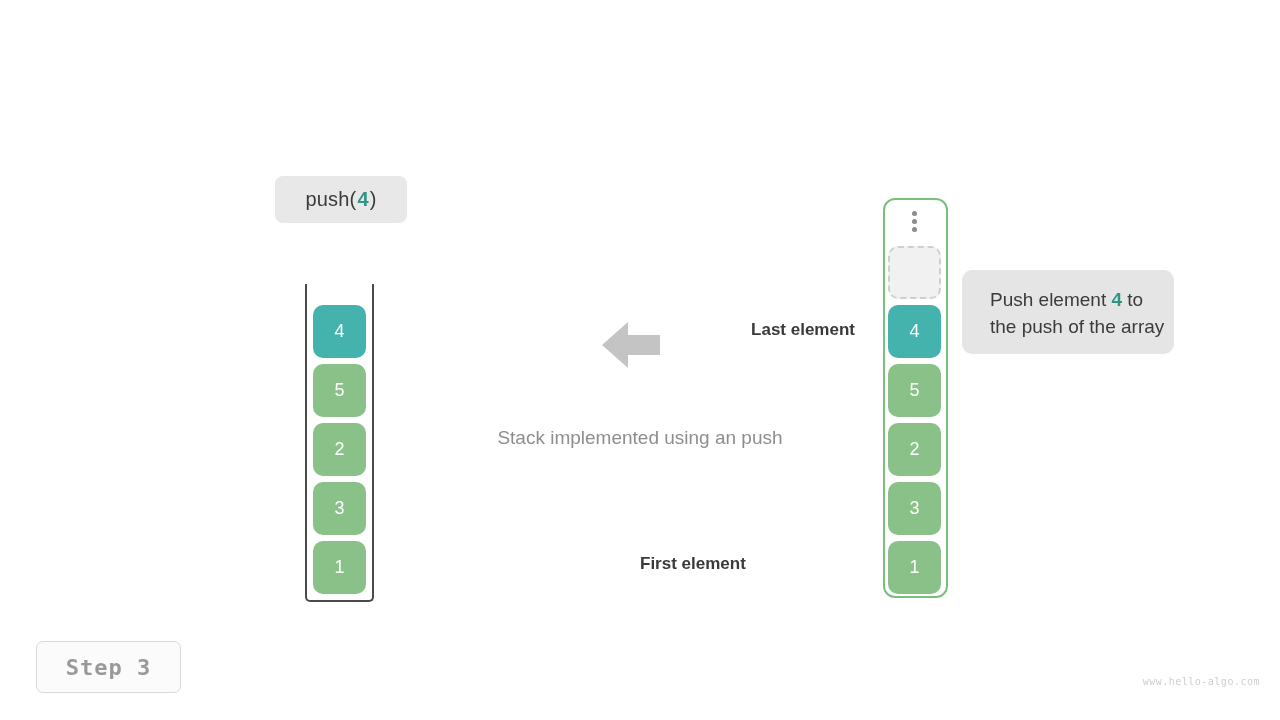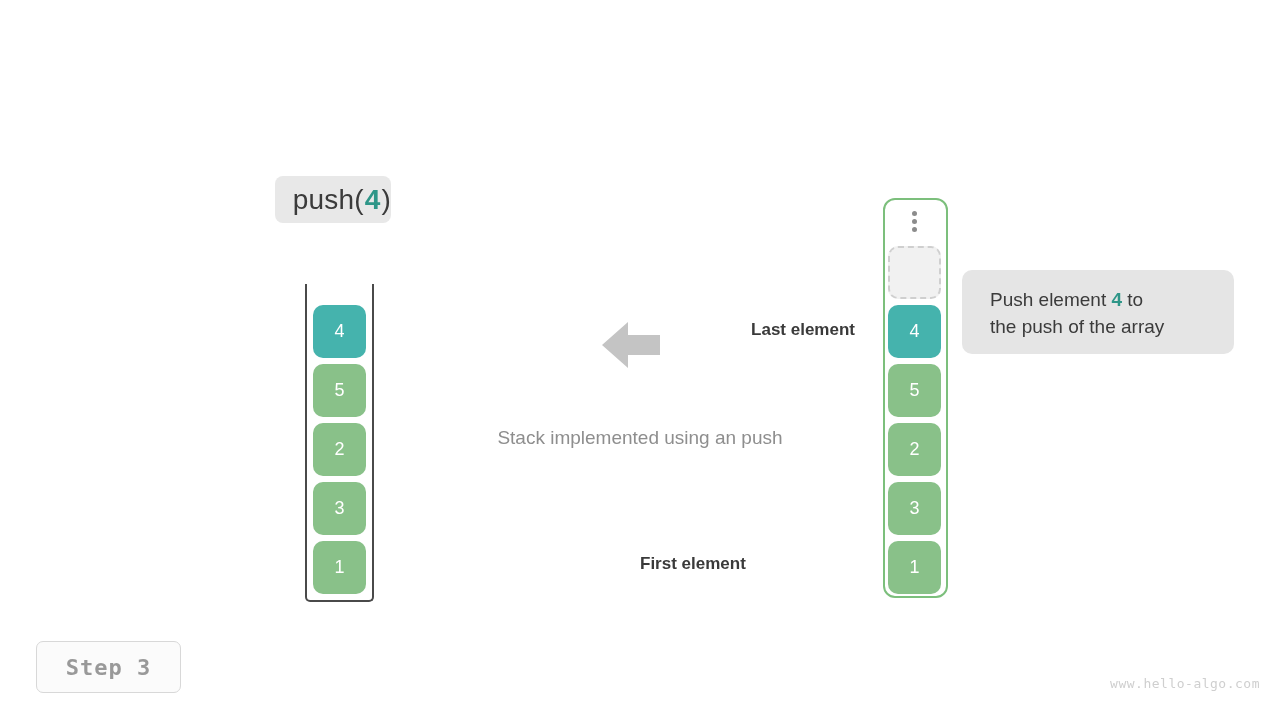--- a/index.html
+++ b/index.html
@@ -14,28 +14,28 @@
     overflow: hidden;
     font-family: "Liberation Sans", sans-serif;
     -webkit-font-smoothing: antialiased;
   }
 
   
   .op-label {
     position: absolute;
     left: 275px;
     top: 176px;
-    width: 116px;
+    width: 132px;
     height: 47px;
     background: #e8e8e8;
     border-radius: 8px;
     display: flex;
     align-items: center;
-    justify-content: flex-end;
-    font-size: 28px;
+    justify-content: center;
+    font-size: 20px;
     color: #3b3b3b;
     letter-spacing: 0.2px;
   }
   .op-label .accent {
     color: #2e9688;
     font-weight: bold;
     padding: 0 1px;
   }
 
   
@@ -155,21 +155,21 @@
     text-align: center;
     font-size: 19px;
     color: #8e8e8e;
   }
 
   
   .tooltip {
     position: absolute;
     left: 962px;
     top: 270px;
-    width: 272px;
+    width: 212px;
     height: 84px;
     background: #e5e5e5;
     border-radius: 10px;
     box-sizing: border-box;
     padding: 16px 0 0 28px;
     font-size: 19px;
     line-height: 27px;
     color: #3b3b3b;
   }
   .tooltip .accent {
@@ -195,21 +195,21 @@
     font-size: 22px;
     font-weight: bold;
     color: #999999;
     letter-spacing: 1px;
   }
   .watermark {
     position: absolute;
     right: 20px;
     top: 676px;
     font-family: "DejaVu Sans Mono", "Liberation Mono", monospace;
-    font-size: 13px;
+    font-size: 10px;
     color: #cfcfcf;
     letter-spacing: 0.5px;
   }
 </style>
 </head>
 <body>
 
 <div class="op-label">
   <span>push(</span>
     <span class="accent">4</span>

